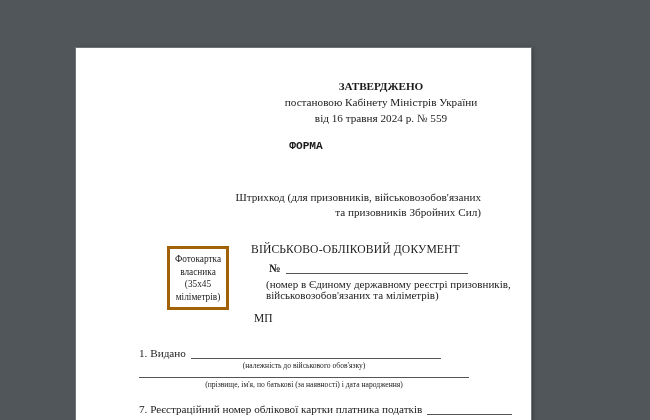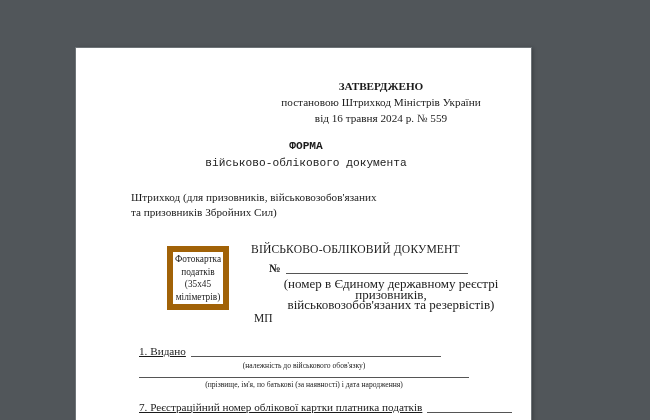--- a/index.html
+++ b/index.html
@@ -67,30 +67,30 @@
     font-family: Liberation Mono, monospace;
   }
 
   
   #barcode-block {
     left: 55px;
     top: 142px;
     width: 350px;
     font-size: 11.2px;
     line-height: 15px;
-    text-align: left;
+    text-align: right;
   }
 
   
   #photo-box {
     left: 91px;
     top: 198px;
     width: 62px;
     height: 64px;
-    border: 6px solid #a16207;
+    border: 3px solid #a16207;
     box-sizing: border-box;
     display: flex;
     flex-direction: column;
     align-items: center;
     justify-content: center;
     font-size: 9.3px;
     line-height: 12.5px;
     text-align: center;
   }
 
@@ -117,47 +117,45 @@
     flex: 1 1 auto;
     border-bottom: 1px solid #555;
     height: 11px;
     max-width: 182px;
   }
 
   #num-caption {
     left: 190px;
     top: 231px;
     width: 250px;
-    font-size: 13px;
+    font-size: 11px;
     line-height: 10.5px;
-    text-align: center;
   }
 
   #mp {
     left: 178px;
     top: 264px;
     font-size: 11.5px;
     text-align: center;
   }
 
   
   #items {
     position: absolute;
     left: 0;
     top: 295px;
     width: 100%;
     font-size: 11.2px;
   }
 
   .item-row {
     display: flex;
-    align-items: center;
+    align-items: flex-end;
     padding: 0 90px 0 63px;
     height: 16px;
-    text-decoration: underline;
   }
   .item-row .lbl { white-space: nowrap; }
   .item-row .rule {
     flex: 1 1 auto;
     border-bottom: 1px solid #555;
     height: 11px;
     margin-left: 5px;
   }
   .item-row.short .rule { flex: 0 0 85px; }
 
@@ -179,51 +177,50 @@
 </head>
 <body>
 
 <div id="viewer">
 
   <div id="page">
     <div class="page-body">
 
       <div class="blk" id="approval">
         <div class="ln bold">ЗАТВЕРДЖЕНО</div>
-        <div class="ln">постановою Штрихкод Міністрів України</div>
+        <div class="ln">постановою Кабінету Міністрів України</div>
         <div class="ln">від 16 травня 2024 р. № 559</div>
       </div>
 
       <div class="blk" id="forma">
         <div class="bold">ФОРМА</div>
-        <div>військово-облікового документа</div>
       </div>
 
       <div class="blk" id="barcode-block">
         <div>Штрихкод (для призовників, військовозобов'язаних</div>
         <div>та призовників Збройних Сил)</div>
       </div>
 
       <div class="blk" id="photo-box">
         <div>Фотокартка</div>
-        <div>податків</div>
+        <div>власника</div>
         <div>(35х45</div>
         <div>міліметрів)</div>
       </div>
 
       <div class="blk" id="doc-title">ВІЙСЬКОВО-ОБЛІКОВИЙ ДОКУМЕНТ</div>
 
       <div class="blk" id="num-row">
         <span class="num-sym">№</span>
         <span class="rule"></span>
       </div>
 
       <div class="blk" id="num-caption">
         <div>(номер в Єдиному державному реєстрі призовників,</div>
-        <div>військовозобов'язаних та резервістів)</div>
+        <div>військовозобов'язаних та міліметрів)</div>
       </div>
 
       <div class="blk" id="mp">МП</div>
 
       <div id="items">
 
         <div class="item-row">
           <span class="lbl">1. Видано</span>
           <span class="rule"></span>
         </div>

